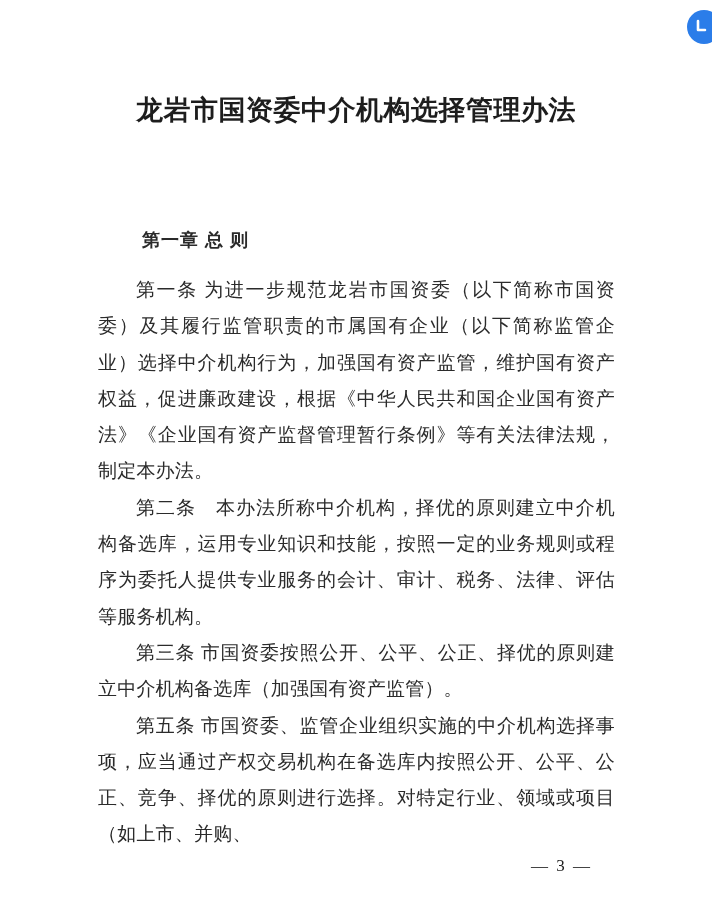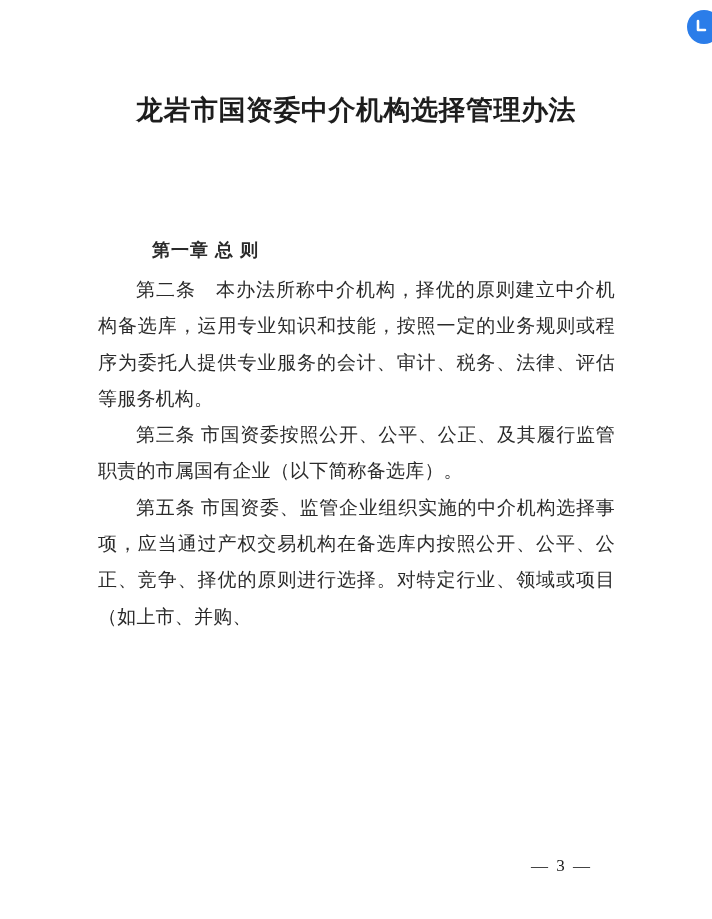--- a/index.html
+++ b/index.html
@@ -33,21 +33,21 @@
     font-family: "Liberation Serif", "DejaVu Serif", serif;
   }
   .chapter-heading {
     position: absolute;
     top: 226px;
     left: 140px;
     font-size: 18px;
     font-weight: bold;
     color: #2a2a2a;
     letter-spacing: 1px;
-    margin: 12px;
+    margin: 2px;
     font-family: "Liberation Sans", "DejaVu Sans", sans-serif;
   }
   .body-text {
     position: absolute;
     top: 272px;
     left: 98px;
     width: 517px;
     color: #2b2b2b;
   }
   .body-text p {
@@ -89,22 +89,23 @@
 </head>
 <body>
 
 <div class="page">
 
   <h1 class="doc-title">龙岩市国资委中介机构选择管理办法</h1>
 
   <h2 class="chapter-heading">第一章 总 则</h2>
 
   <div class="body-text">
+    <p>第一条 为进一步规范龙岩市国资委（以下简称市国资委）及其履行监管职责的市属国有企业（以下简称监管企业）选择中介机构行为，加强国有资产监管，维护国有资产权益，促进廉政建设，根据《中华人民共和国企业国有资产法》《企业国有资产监督管理暂行条例》等有关法律法规，制定本办法。</p>
     <p>第二条　本办法所称中介机构，择优的原则建立中介机构备选库，运用专业知识和技能，按照一定的业务规则或程序为委托人提供专业服务的会计、审计、税务、法律、评估等服务机构。</p>
-    <p>第三条 市国资委按照公开、公平、公正、及其履行监管职责的市属国有企业（以下简称备选库）。</p>
+    <p>第三条 市国资委按照公开、公平、公正、择优的原则建立中介机构备选库（加强国有资产监管）。</p>
     <p>第五条 市国资委、监管企业组织实施的中介机构选择事项，应当通过产权交易机构在备选库内按照公开、公平、公正、竞争、择优的原则进行选择。对特定行业、领域或项目（如上市、并购、</p>
   </div>
 
   <div class="page-number">— 3 —</div>
 
   <div class="floating-ball">
     <span>
       <svg width="16" height="16" viewBox="0 0 16 16">
         <path d="M6 2 L6 11 L13 11" fill="none" stroke="#ffffff" stroke-width="2.6" stroke-linecap="round" stroke-linejoin="round"></path>
       </svg>

